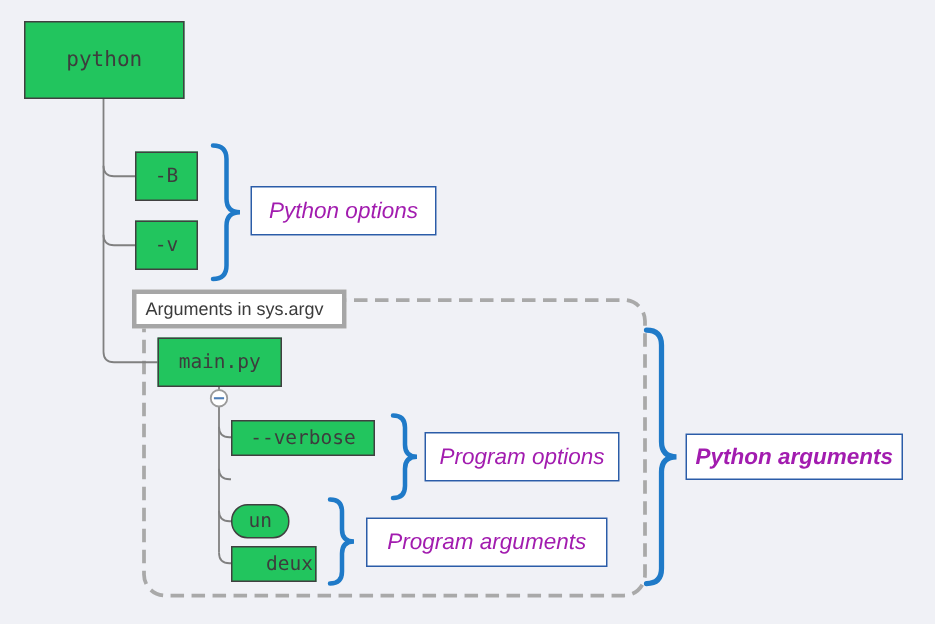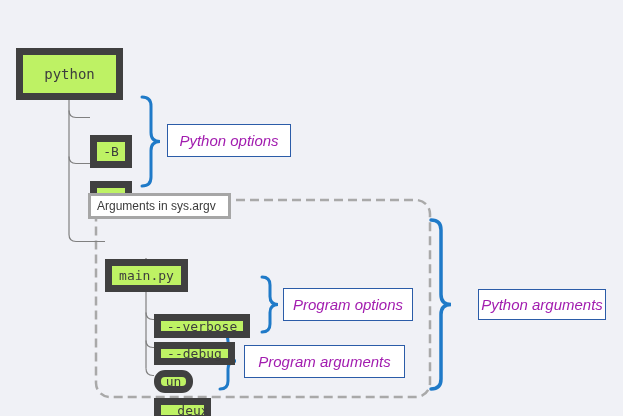--- a/index.html
+++ b/index.html
@@ -14,32 +14,31 @@
     background:#f0f1f6;
     overflow:hidden;
   }
   #wires{
     position:absolute;
     left:0;top:0;
     z-index:1;
   }
   .node{
     position:absolute;
-    background:#bef264;
-    border:7px solid #404040;
+    background:#22c55e;
+    border:1px solid #404040;
     box-sizing:border-box;
     display:flex;
     align-items:center;
     justify-content:center;
     font-family:"DejaVu Sans Mono", monospace;
     font-size:13px;
     color:#3d3d3d;
     z-index:2;
     white-space:nowrap;
-    margin-top:34px;
   }
   .node.big{font-size:14px;}
   .callout{
     position:absolute;
     background:#ffffff;
     border:1.5px solid #2b5ca8;
     box-sizing:border-box;
     display:flex;
     align-items:center;
     justify-content:center;
@@ -102,29 +101,28 @@
   <div class="node big" style="left:16px;top:14px;width:107px;height:52px;">python</div>
 
   <div class="node" style="left:90px;top:101px;width:42px;height:33px;">-B</div>
 
   <div class="node" style="left:90px;top:147px;width:42px;height:33px;">-v</div>
 
   <div class="node" style="left:105px;top:225px;width:83px;height:33px;">main.py</div>
 
   <div class="node" style="left:154px;top:280px;width:96px;height:24px;">--verbose</div>
 
-  <div class="node" style="left:154px;top:308px;width:81px;height:23px;">--debug</div>
 
   <div class="node" style="left:154px;top:336px;width:39px;height:23px;border-radius:11px;">un</div>
 
   <div class="node" style="left:154px;top:364px;width:57px;height:24px;padding-left:21px;">deux</div>
 
   <div class="grouplabel" style="left:88px;top:193px;width:143px;height:26px;">Arguments in sys.argv</div>
 
   <div class="callout" style="left:167px;top:124px;width:124px;height:33px;">Python options</div>
 
   <div class="callout" style="left:283px;top:288px;width:130px;height:33px;text-align:center;">Program options</div>
 
   <div class="callout" style="left:244px;top:345px;width:161px;height:33px;">Program arguments</div>
 
-  <div class="callout" style="left:478px;top:289px;width:128px;height:31px;">Python arguments</div>
+  <div class="callout" style="left:457px;top:289px;width:145px;height:31px;font-weight:bold;">Python arguments</div>
 
 </div>
 
 </body></html>

